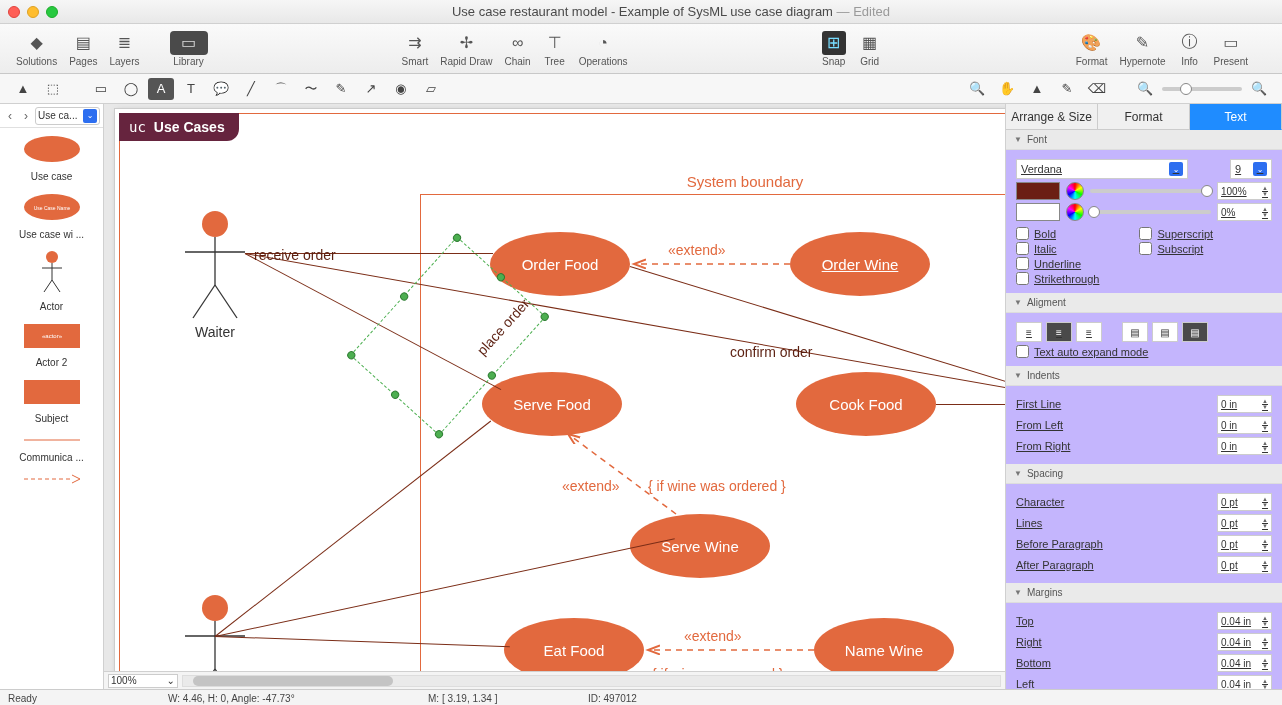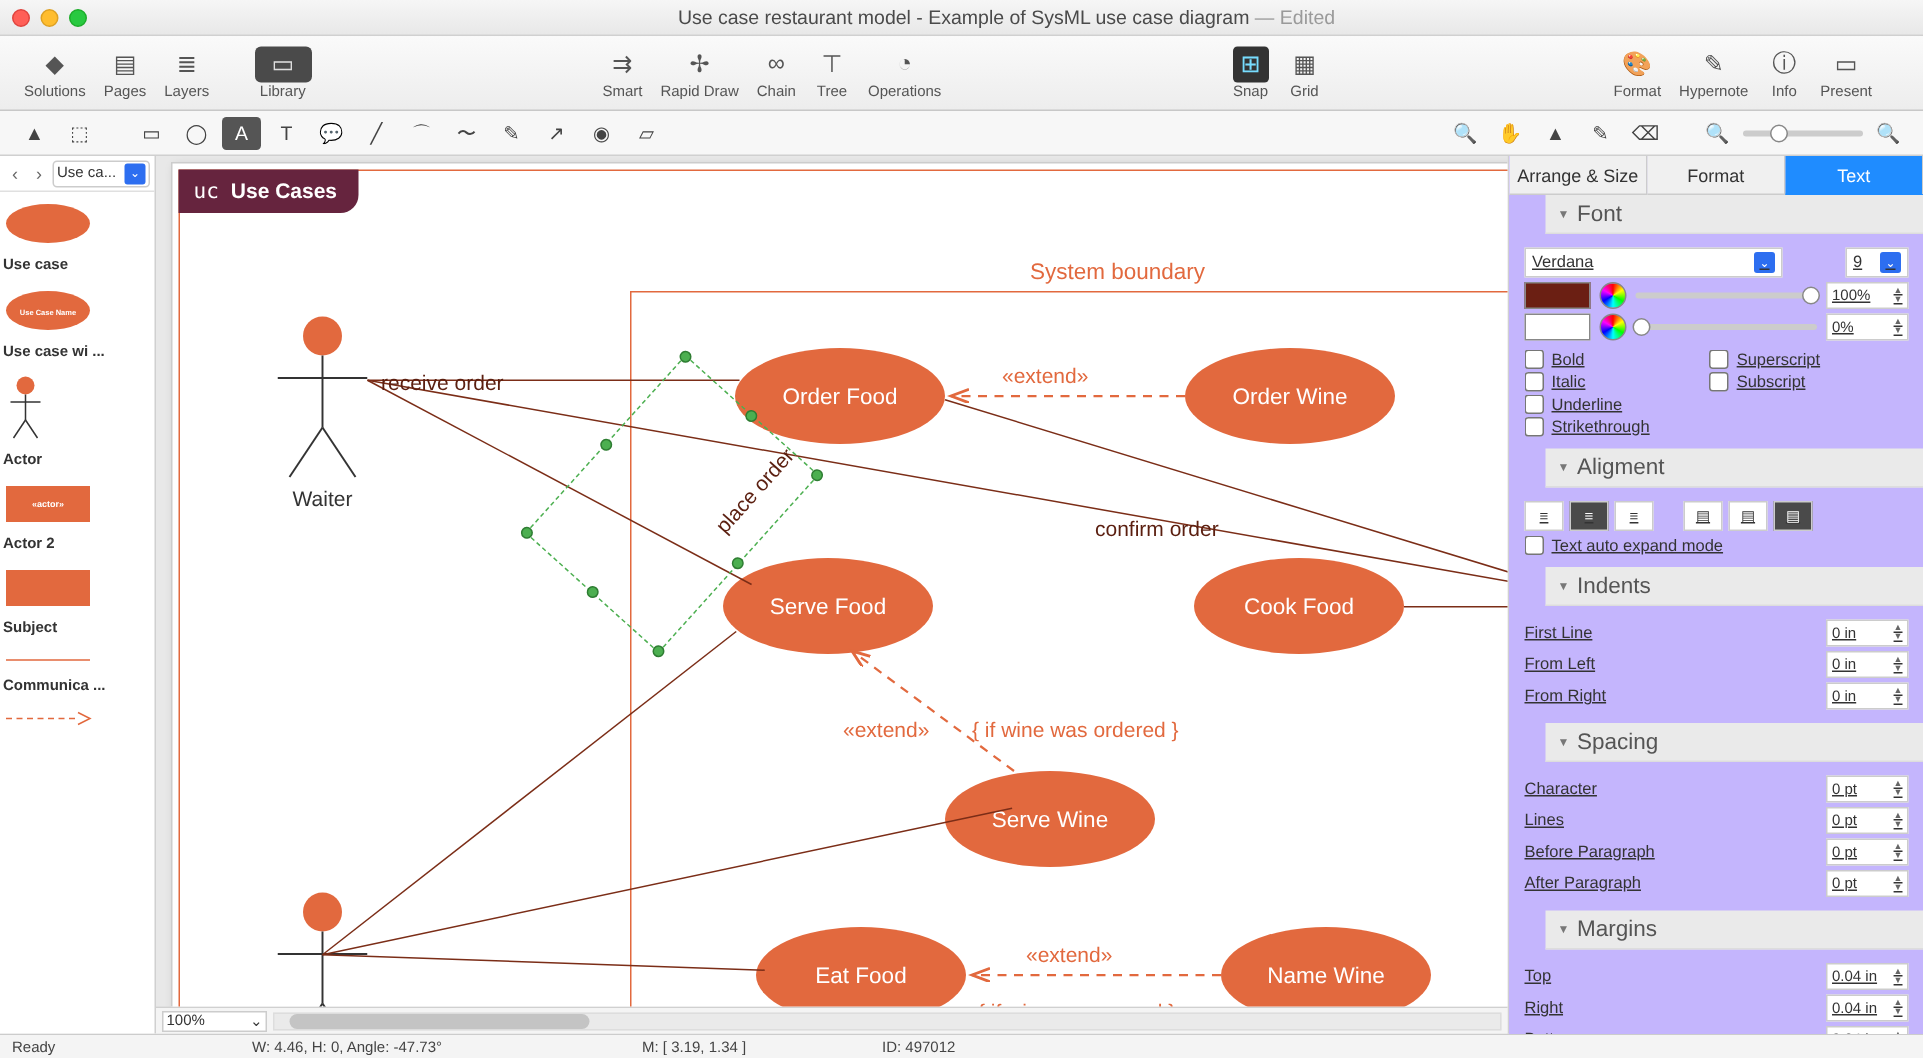--- a/index.html
+++ b/index.html
@@ -27,21 +27,21 @@
   .sgap{width:14px;}
 
   
   .main { height:585px; display:flex; }
   .leftcol { width:104px; background:#fff; border-right:1px solid #d0d0d0; display:flex; flex-direction:column; }
   .navbar { height:24px; display:flex; align-items:center; padding:2px 3px; gap:2px; border-bottom:1px solid #e0e0e0; }
   .navbtn { width:14px; height:18px; display:flex; align-items:center; justify-content:center; color:#666; cursor:pointer; }
   .navsel { flex:1; background:#fff; border:1px solid #ccc; border-radius:3px; height:18px; font-size:10px; padding:0 2px; display:flex; align-items:center; justify-content:space-between; color:#333; }
   .navsel .chev { background:#2d6ef0; color:#fff; width:14px; height:14px; border-radius:2px; display:flex; align-items:center; justify-content:center; font-size:8px; }
   .shapelib { flex:1; overflow:hidden; padding:6px 2px; }
-  .shapeitem { text-align:left; margin-bottom:10px; cursor:pointer;font-weight:bold; }
+  .shapeitem { text-align:center; margin-bottom:10px; cursor:pointer; }
   .shapeitem .lbl { font-size:10px; color:#333; margin-top:4px; }
 
   .canvas-wrap { flex:1; position:relative; background:#e8e8e8; display:flex; flex-direction:column; }
   .canvas-scroll { flex:1; position:relative; overflow:hidden; padding:6px; }
   .page { position:absolute; left:10px; top:4px; width:960px; height:700px; background:#fff; border:1px solid #ccc; box-shadow:2px 2px 6px rgba(0,0,0,0.15); }
   .uc-frame { position:absolute; left:4px; top:4px; width:950px; height:690px; border:1px solid #e2693e; }
   .uc-tab { position:absolute; left:-1px; top:-1px; background:#66243e; color:#fff; font-weight:bold; padding:6px 14px 6px 10px; font-size:14px; border-radius:0 0 12px 0; }
   .uc-tab .uc-kw { font-family:monospace; margin-right:8px; font-weight:normal; }
   .boundary { position:absolute; left:300px; top:80px; width:650px; height:600px; border:1px solid #e2693e; }
   .boundary-lbl { position:absolute; top:-22px; left:0; right:0; text-align:center; color:#e2693e; font-size:15px; }
@@ -58,21 +58,21 @@
 
   .zoombar { height:18px; background:#f4f4f4; border-top:1px solid #d0d0d0; display:flex; align-items:center; font-size:10px; }
   .zoomsel { width:70px; border:1px solid #ccc; background:#fff; height:14px; font-size:10px; padding:0 2px; margin-left:4px; display:flex; align-items:center; justify-content:space-between;}
   .hscroll{flex:1;height:12px;background:#eaeaea;margin:0 4px;border:1px solid #ddd;position:relative;}
   .hthumb{position:absolute;left:10px;top:0;width:200px;height:10px;background:#c4c4c4;border-radius:5px;}
 
   .rightpanel { width:277px; background:#c4b5fd; border-left:1px solid #d0d0d0; overflow-y:auto; }
   .rtabs { display:flex; height:26px; }
   .rtab { flex:1; display:flex; align-items:center; justify-content:center; font-size:12px; background:#f0f0f0; border-bottom:1px solid #ccc; border-right:1px solid #ccc; cursor:pointer; }
   .rtab.active { background:#1f8cff; color:#fff; border-bottom-color:#1f8cff; }
-  .section-hdr { background:#eaeaea; padding:4px 8px; font-size:15px; color:#555; display:flex; align-items:center; cursor:pointer; border-bottom:1px solid #ddd;margin-left:24px; }
+  .section-hdr { background:#eaeaea; padding:4px 8px; font-size:10px; color:#555; display:flex; align-items:center; cursor:pointer; border-bottom:1px solid #ddd; }
   .section-hdr::before { content:"▼"; font-size:8px; margin-right:5px; color:#777; }
   .section-body { padding:6px 10px; font-size:11px;text-decoration:underline; }
   .row { display:flex; align-items:center; margin:3px 0; gap:6px; }
   .row label { flex:1; font-size:11px; color:#333; }
   .num-input { width:55px; height:18px; border:1px solid #ccc; font-size:10px; padding:0 3px; background:#fff; display:flex; align-items:center; justify-content:space-between; }
   .stepper{display:flex;flex-direction:column;font-size:6px;color:#666;line-height:6px;}
   .sel { height:20px; border:1px solid #ccc; background:#fff; font-size:11px; padding:0 4px; display:flex; align-items:center; justify-content:space-between; }
   .sel .chev{background:#2d6ef0;color:#fff;width:14px;height:14px;border-radius:2px;display:flex;align-items:center;justify-content:center;font-size:8px;}
   .cb { display:flex; align-items:center; gap:5px; font-size:11px; color:#333; margin:2px 0; cursor:pointer; }
   .cb input{margin:0;}
@@ -298,21 +298,21 @@
                 <line x1="30" y1="27" x2="30" y2="75" stroke="#333" stroke-width="1.3"></line>
                 <line x1="0" y1="42" x2="60" y2="42" stroke="#333" stroke-width="1.3"></line>
                 <line x1="30" y1="75" x2="8" y2="108" stroke="#333" stroke-width="1.3"></line>
                 <line x1="30" y1="75" x2="52" y2="108" stroke="#333" stroke-width="1.3"></line>
               </svg>
           </div>
 
           <div class="usecase uc1" style="left:370px;top:118px;">
               <span>Order Food</span>
             </div>
-          <div class="usecase uc1" style="left:670px;top:118px;">
+          <div class="usecase uc1" style="left:670px;top:118px;text-decoration:underline;">
               <span>Order Wine</span>
             </div>
           <div class="usecase uc1" style="left:362px;top:258px;">
               <span>Serve Food</span>
             </div>
           <div class="usecase uc1" style="left:676px;top:258px;">
               <span>Cook Food</span>
             </div>
           <div class="usecase uc1" style="left:510px;top:400px;">
               <span>Serve Wine</span>

